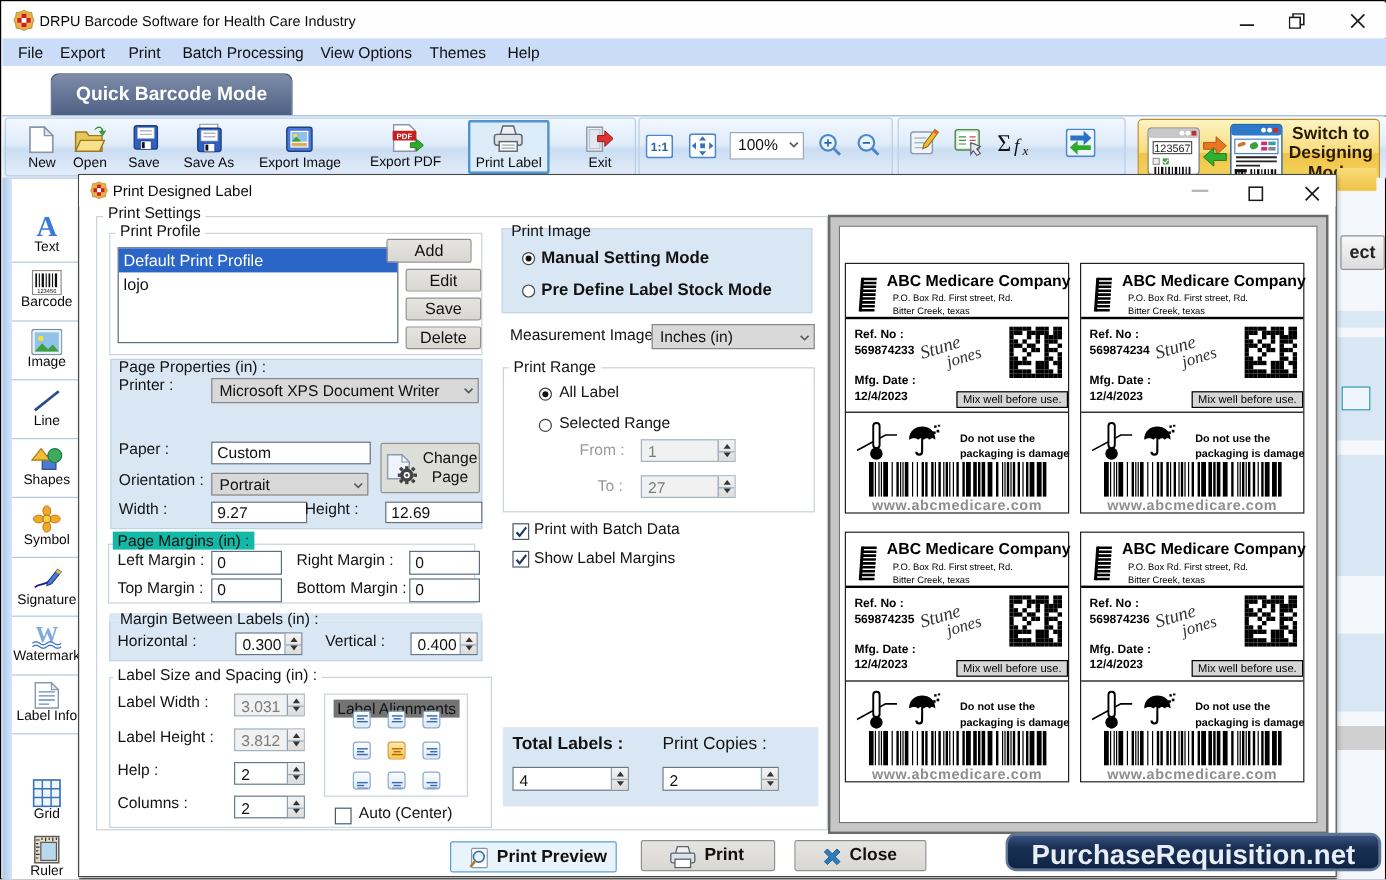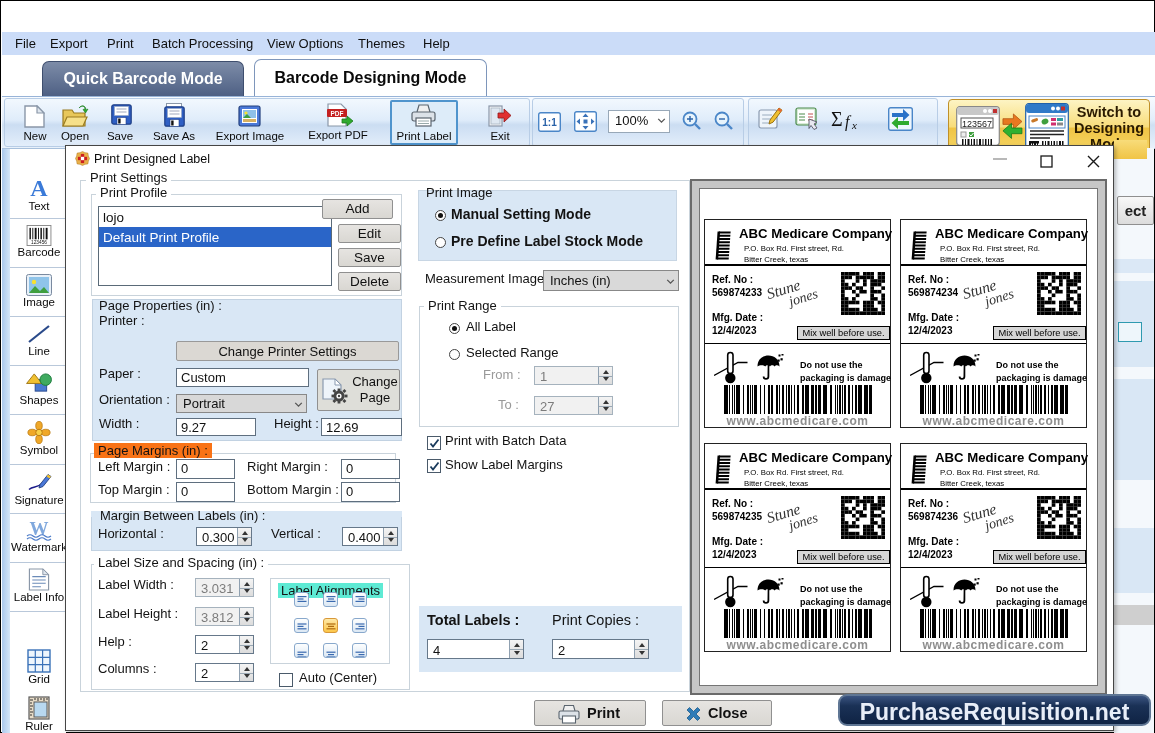--- a/index.html
+++ b/index.html
@@ -50,34 +50,52 @@
 .radio { position:absolute; width:11px; height:11px; background:#fff; border:1.2px solid #444; border-radius:50%; }
 .radio.sel::after { content:""; position:absolute; left:2.2px; top:2.2px; width:5px; height:5px; border-radius:50%; background:#111; }
 
 .plabel { position:absolute; width:187px; height:209px; border:1.5px solid #222; background:#fff; }
 .ser { font-family:Liberation Sans, sans-serif; }
 </style>
 </head>
 <body>
 <div class="win">
 
+  <div class="titlebar">
+    <svg class="abs" style="left:9px;top:6px" width="18" height="18" viewBox="0 0 18 18">
+        <path d="M9 0.5 L12 2 L15.5 2.5 L16 6 L17.5 9 L16 12 L15.5 15.5 L12 16 L9 17.5 L6 16 L2.5 15.5 L2 12 L0.5 9 L2 6 L2.5 2.5 L6 2 z" fill="#e8b04a" stroke="#b07820" stroke-width="0.6"></path>
+        <rect x="7" y="3.5" width="4" height="11" fill="#cc1f1f"></rect>
+        <rect x="3.5" y="7" width="11" height="4" fill="#cc1f1f"></rect>
+        <rect x="7" y="7" width="4" height="4" fill="#fff"></rect>
+      </svg>
+    <span class="ttl">DRPU Barcode Software for Health Care Industry</span>
+    <svg class="wbtn" style="left:1031px;top:9px" width="13" height="13" viewBox="0 0 13 13">
+        <line x1="0" y1="10" x2="12" y2="10" stroke="#1a1a1a" stroke-width="1.4"></line>
+      </svg>
+    <svg class="wbtn" style="left:1072px;top:9px" width="17" height="13" viewBox="0 0 17 13">
+        <rect x="3.5" y="0.5" width="9" height="9" fill="none" stroke="#1a1a1a" stroke-width="1.3"></rect>
+        <rect x="0.5" y="3.5" width="9" height="9" fill="#fff" stroke="#1a1a1a" stroke-width="1.3"></rect>
+      </svg>
+    <svg class="wbtn" style="left:1123px;top:9px" width="13" height="13" viewBox="0 0 13 13">
+        <path d="M1 1 L12 12 M12 1 L1 12" stroke="#1a1a1a" stroke-width="1.4"></path>
+      </svg>
+  </div>
 
   <div class="menubar">
     <span style="left:13px">File</span>
     <span style="left:48px">Export</span>
     <span style="left:105px">Print</span>
     <span style="left:150px">Batch Processing</span>
     <span style="left:265px">View Options</span>
     <span style="left:356px">Themes</span>
     <span style="left:421px">Help</span>
   </div>
 
   <div class="tabrow">
     <div class="tab1">Quick Barcode Mode</div>
-    <div class="tab2">Barcode Designing Mode</div>
   </div>
 
   <div class="toolbar" id="toolbar">
 
     <div class="tgroup" style="left:2px;width:526px;background:linear-gradient(#f2f8fe,#dfecfa 45%,#cbddf2 55%,#e3eefb)"></div>
 
     <svg class="abs" style="left:22px;top:8px" width="21" height="23" viewBox="0 0 21 23">
         <path d="M1 1 h12 l7 7 v14 h-19 z" fill="#fff" stroke="#8a97a8" stroke-width="1.4"></path>
         <path d="M13 1 l7 7 h-7 z" fill="#dfe6ee" stroke="#8a97a8" stroke-width="1.2"></path>
       </svg>
@@ -392,32 +410,37 @@
         <path d="M1 1 L12 12 M12 1 L1 12" stroke="#1a1a1a" stroke-width="1.4"></path>
       </svg>
   </div>
 
   <div class="abs" style="left:13.5px;top:34px;width:610px;height:512px;border:1px solid #c9d3db"></div>
   <div class="lab" style="left:20px;top:23.5px;background:#fff;padding:0 4px">Print Settings</div>
 
   <div class="abs" style="left:24.5px;top:48px;width:311px;height:102px;border:1px solid #c9d3db"></div>
   <div class="lab" style="left:30px;top:39px;background:#fff;padding:0 4px">Print Profile</div>
   <div class="abs" style="left:32px;top:60px;width:234px;height:80px;background:#fff;border:1px solid #5a6a78;font-size:13.5px">
+    <div style="background:#2a65c8;color:#fff;padding:2.5px 4px">Default Print Profile</div>
     <div style="color:#111;padding:2.5px 4px">lojo</div>
-    <div style="background:#2a65c8;color:#fff;padding:2.5px 4px">Default Print Profile</div>
   </div>
   <div class="gbtn" style="left:256px;top:53px;width:71px;height:19.5px;line-height:18px;font-size:13.5px">Add</div>
   <div class="gbtn" style="left:272px;top:77.5px;width:63px;height:19.5px;line-height:18px;font-size:13.5px">Edit</div>
   <div class="gbtn" style="left:272px;top:101.5px;width:63px;height:19.5px;line-height:18px;font-size:13.5px">Save</div>
   <div class="gbtn" style="left:272px;top:125.5px;width:63px;height:19.5px;line-height:18px;font-size:13.5px">Delete</div>
 
   <div class="abs bluebox" style="left:25.5px;top:153px;width:310px;height:142px;border:1px solid #c2d2e2"></div>
   <div class="lab" style="left:33px;top:151.6px">Page Properties (in) :</div>
   <div class="lab" style="left:33px;top:167px">Printer :</div>
-  <div class="gbtn" style="left:110px;top:194.5px;width:223px;height:20.5px;line-height:19px;background:#dbd8d3;border-color:#999">Change Printer Settings</div>
+  <div class="dd" style="left:110px;top:168.5px;width:223px;height:21px;background:#d8d8d8;border-color:#888">
+      <span class="v">Microsoft XPS Document Writer</span>
+      <svg class="ar" width="11" height="9" viewBox="0 0 11 9">
+        <path d="M1.5 2.5 L5.5 6.5 L9.5 2.5" stroke="#555" stroke-width="1.6" fill="none"></path>
+      </svg>
+    </div>
   <div class="lab" style="left:33px;top:220px">Paper :</div>
   <div class="txt" style="left:110px;top:221.5px;width:133px;height:19px">Custom</div>
   <div class="gbtn" style="left:251px;top:223px;width:83px;height:42px;font-size:13px;background:#deded9">
     <svg class="abs" style="left:4px;top:8px" width="28" height="26" viewBox="0 0 28 26">
         <path d="M1 1 h12 l6 6 v14 h-18 z" fill="#eef4fa" stroke="#8a9ab0" stroke-width="1.2"></path>
         <path d="M13 1 l6 6 h-6 z" fill="#fff" stroke="#8a9ab0"></path>
         <g>
           <circle cx="17" cy="18" r="5.5" fill="#444"></circle>
           <circle cx="17" cy="18" r="2.6" fill="#fff"></circle>
           <circle cx="17" cy="18" r="1.2" fill="#444"></circle>
@@ -437,25 +460,25 @@
   </div>
   <div class="lab" style="left:33px;top:245.7px">Orientation :</div>
   <div class="dd" style="left:110px;top:247.5px;width:131px;height:19px;background:#d8d8d8;border-color:#888">
       <span class="v" style="top:1px">Portrait</span>
       <svg class="ar" width="11" height="9" viewBox="0 0 11 9">
         <path d="M1.5 2.5 L5.5 6.5 L9.5 2.5" stroke="#555" stroke-width="1.6" fill="none"></path>
       </svg>
     </div>
   <div class="lab" style="left:33px;top:270px">Width :</div>
   <div class="txt" style="left:110px;top:271.5px;width:80px;height:18px">9.27</div>
-  <div class="lab" style="left:208px;top:270px">Height :</div>
+  <div class="lab" style="left:188px;top:270px">Height :</div>
   <div class="txt" style="left:255px;top:271.5px;width:81px;height:18px">12.69</div>
 
   <div class="abs" style="left:24px;top:307px;width:306px;height:50px;border:1px solid #c9d3db"></div>
-  <div class="lab" style="left:28px;top:296.6px;background:#f97316;padding:0 4px">Page Margins (in) :</div>
+  <div class="lab" style="left:28px;top:296.6px;background:#14b8a6;padding:0 4px">Page Margins (in) :</div>
   <div class="lab" style="left:32px;top:313px">Left Margin :</div>
   <div class="txt" style="left:110px;top:313px;width:59px;height:20px">0</div>
   <div class="lab" style="left:181px;top:313px">Right Margin :</div>
   <div class="txt" style="left:275px;top:313px;width:59px;height:20px">0</div>
   <div class="lab" style="left:32px;top:336px">Top Margin :</div>
   <div class="txt" style="left:110px;top:336px;width:59px;height:20px">0</div>
   <div class="lab" style="left:181px;top:336px">Bottom Margin :</div>
   <div class="txt" style="left:275px;top:336px;width:59px;height:20px">0</div>
 
   <div class="abs bluebox" style="left:25px;top:371px;width:311px;height:34px;border:1px solid #c2d2e2;border-top:none"></div>
@@ -501,21 +524,21 @@
     </div>
   <div class="lab" style="left:32px;top:514.8px">Columns :</div>
   <div class="spin" style="left:129px;top:517px;width:59px;height:19px">
       <span class="v">2</span>
       <div class="btns">
         <i></i>
       </div>
     </div>
 
   <div class="abs" style="left:204px;top:432px;width:120px;height:86px;border:1px solid #c9d3db"></div>
-  <div class="lab" style="left:212px;top:437px;background:#5eead4;padding:0 3px">Label Alignments</div>
+  <div class="lab" style="left:212px;top:437px;background:#737373;padding:0 3px">Label Alignments</div>
   <div class="abs" style="left:228px;top:446px;width:14.5px;height:15px;background:linear-gradient(#fdfefe,#dce8f4);border:1px solid #88a8cc;border-radius:3px">
       <svg width="10" height="11" style="position:absolute;left:1.5px;top:1.5px">
         <rect x="0.5" y="1.0" width="9" height="1.2" fill="#3a6ab0"></rect>
         <rect x="0.5" y="3.4" width="6" height="1.2" fill="#3a6ab0"></rect>
         <rect x="0.5" y="5.8" width="9" height="1.2" fill="#3a6ab0"></rect>
       </svg>
     </div>
   <div class="abs" style="left:257px;top:446px;width:14.5px;height:15px;background:linear-gradient(#fdfefe,#dce8f4);border:1px solid #88a8cc;border-radius:3px">
       <svg width="10" height="11" style="position:absolute;left:1.5px;top:1.5px">
         <rect x="0.5" y="1.0" width="9" height="1.2" fill="#3a6ab0"></rect>
@@ -632,20 +655,28 @@
         <i></i>
       </div>
     </div>
   <div class="spin" style="left:486px;top:493px;width:97px;height:20px">
       <span class="v" style="top:3px">2</span>
       <div class="btns">
         <i></i>
       </div>
     </div>
 
+  <div class="abs" style="left:309px;top:555px;width:139px;height:26px;background:#e8f3fc;border:1px solid #5a9fd4;border-radius:2px">
+    <svg class="abs" style="left:13px;top:3px" width="20" height="20" viewBox="0 0 20 20">
+        <rect x="4" y="2" width="13" height="16" rx="1" fill="#fff" stroke="#8a97a8"></rect>
+        <circle cx="10" cy="9" r="4.5" fill="#e8f2fa" stroke="#3a72a8" stroke-width="1.4"></circle>
+        <line x1="7" y1="12.5" x2="3" y2="17.5" stroke="#b07828" stroke-width="2.2"></line>
+      </svg>
+    <div class="abs" style="left:38px;top:4px;font-size:14.5px;font-weight:bold;color:#111">Print Preview</div>
+  </div>
   <div class="gbtn" style="left:468px;top:554px;width:112px;height:26px">
     <svg class="abs" style="left:22px;top:3px" width="24" height="20" viewBox="0 0 24 20">
         <path d="M6 7 L7.5 1.5 h9 l1.5 5.5" fill="#f0f0f0" stroke="#5a646e" stroke-width="1.1"></path>
         <rect x="2" y="7" width="20" height="8" rx="1.5" fill="#dce2e8" stroke="#5a646e" stroke-width="1.1"></rect>
         <rect x="5.5" y="12" width="13" height="7" fill="#fff" stroke="#5a646e" stroke-width="1.1"></rect>
       </svg>
     <div class="abs" style="left:52px;top:4px;font-size:14.5px;font-weight:bold;color:#111">Print</div>
   </div>
   <div class="gbtn" style="left:596px;top:554px;width:110px;height:26px">
     <svg class="abs" style="left:22px;top:5px" width="17" height="16" viewBox="0 0 17 16">

